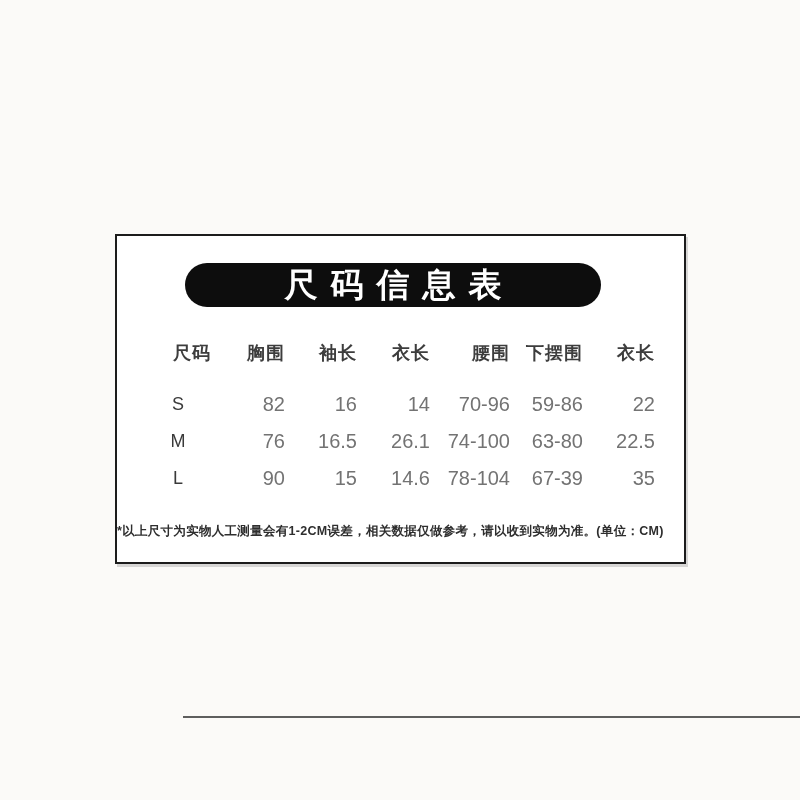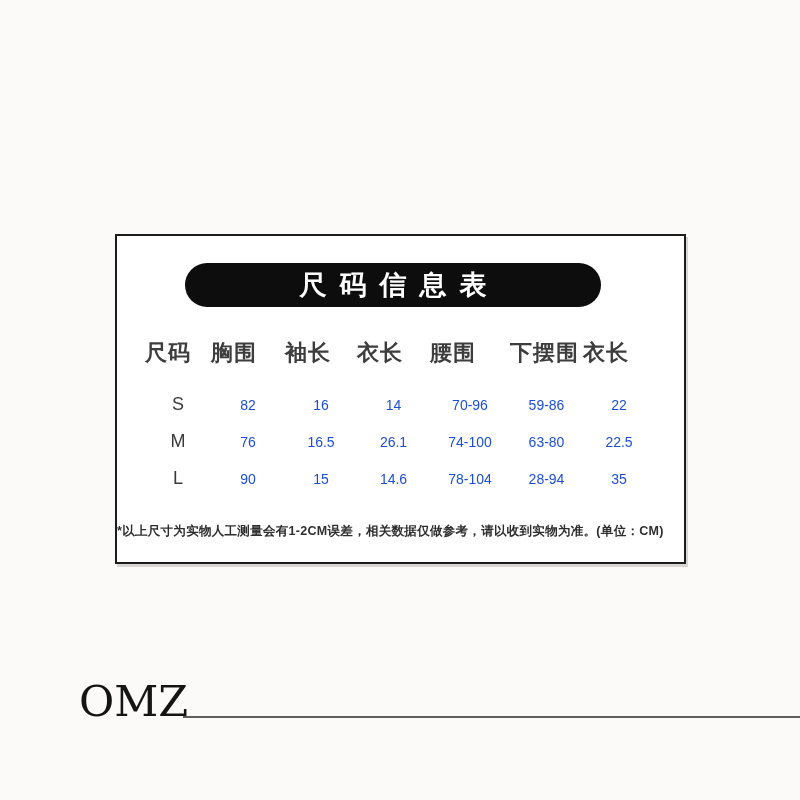--- a/index.html
+++ b/index.html
@@ -30,21 +30,21 @@
     left: 68px;
     top: 27px;
     width: 416px;
     height: 44px;
     background: #0d0d0d;
     border-radius: 22px;
     display: flex;
     align-items: center;
     justify-content: center;
     color: #ffffff;
-    font-size: 27px;
+    font-size: 33px;
     font-weight: bold;
     letter-spacing: 13px;
     text-indent: 13px;
     white-space: nowrap;
   }
 
   .size-table {
     position: absolute;
     left: 28px;
     top: 100px;
@@ -52,39 +52,39 @@
   }
 
   .grid-row {
     display: grid;
     grid-template-columns: 66px 74px 72px 73px 80px 73px 72px;
     align-items: center;
   }
 
   .header-row { height: 34px; }
   .header-cell {
-    text-align: left;
-    font-size: 22px;
+    text-align: right;
+    font-size: 18px;
     font-weight: 600;
     color: #3d3d3d;
     letter-spacing: 1px;
   }
 
   .data-rows { margin-top: 16px; }
   .data-row { height: 37px; }
   .size-cell {
     text-align: center;
     font-size: 18px;
     font-weight: 500;
     color: #3a3a3a;
   }
   .value-cell {
-    text-align: center;
-    font-size: 14px;
-    color: #1d4ed8;
+    text-align: right;
+    font-size: 20px;
+    color: #737373;
   }
 
   .footnote {
     position: absolute;
     left: 0;
     right: 0;
     bottom: 22px;
     text-align: left;
     font-size: 12.5px;
     font-weight: bold;
@@ -157,28 +157,27 @@
           <div class="value-cell">63-80</div>
           <div class="value-cell">22.5</div>
         </div>
 
         <div class="grid-row data-row">
           <div class="size-cell">L</div>
           <div class="value-cell">90</div>
           <div class="value-cell">15</div>
           <div class="value-cell">14.6</div>
           <div class="value-cell">78-104</div>
-          <div class="value-cell">28-94</div>
+          <div class="value-cell">67-39</div>
           <div class="value-cell">35</div>
         </div>
 
       </div>
     </div>
 
     <div class="footnote">*以上尺寸为实物人工测量会有1-2CM误差，相关数据仅做参考，请以收到实物为准。(单位：CM)</div>
 
   </div>
 
-  <div class="brand-logo">OMZ</div>
 
   <div class="brand-rule"></div>
 
 </div>
 
 </body></html>

